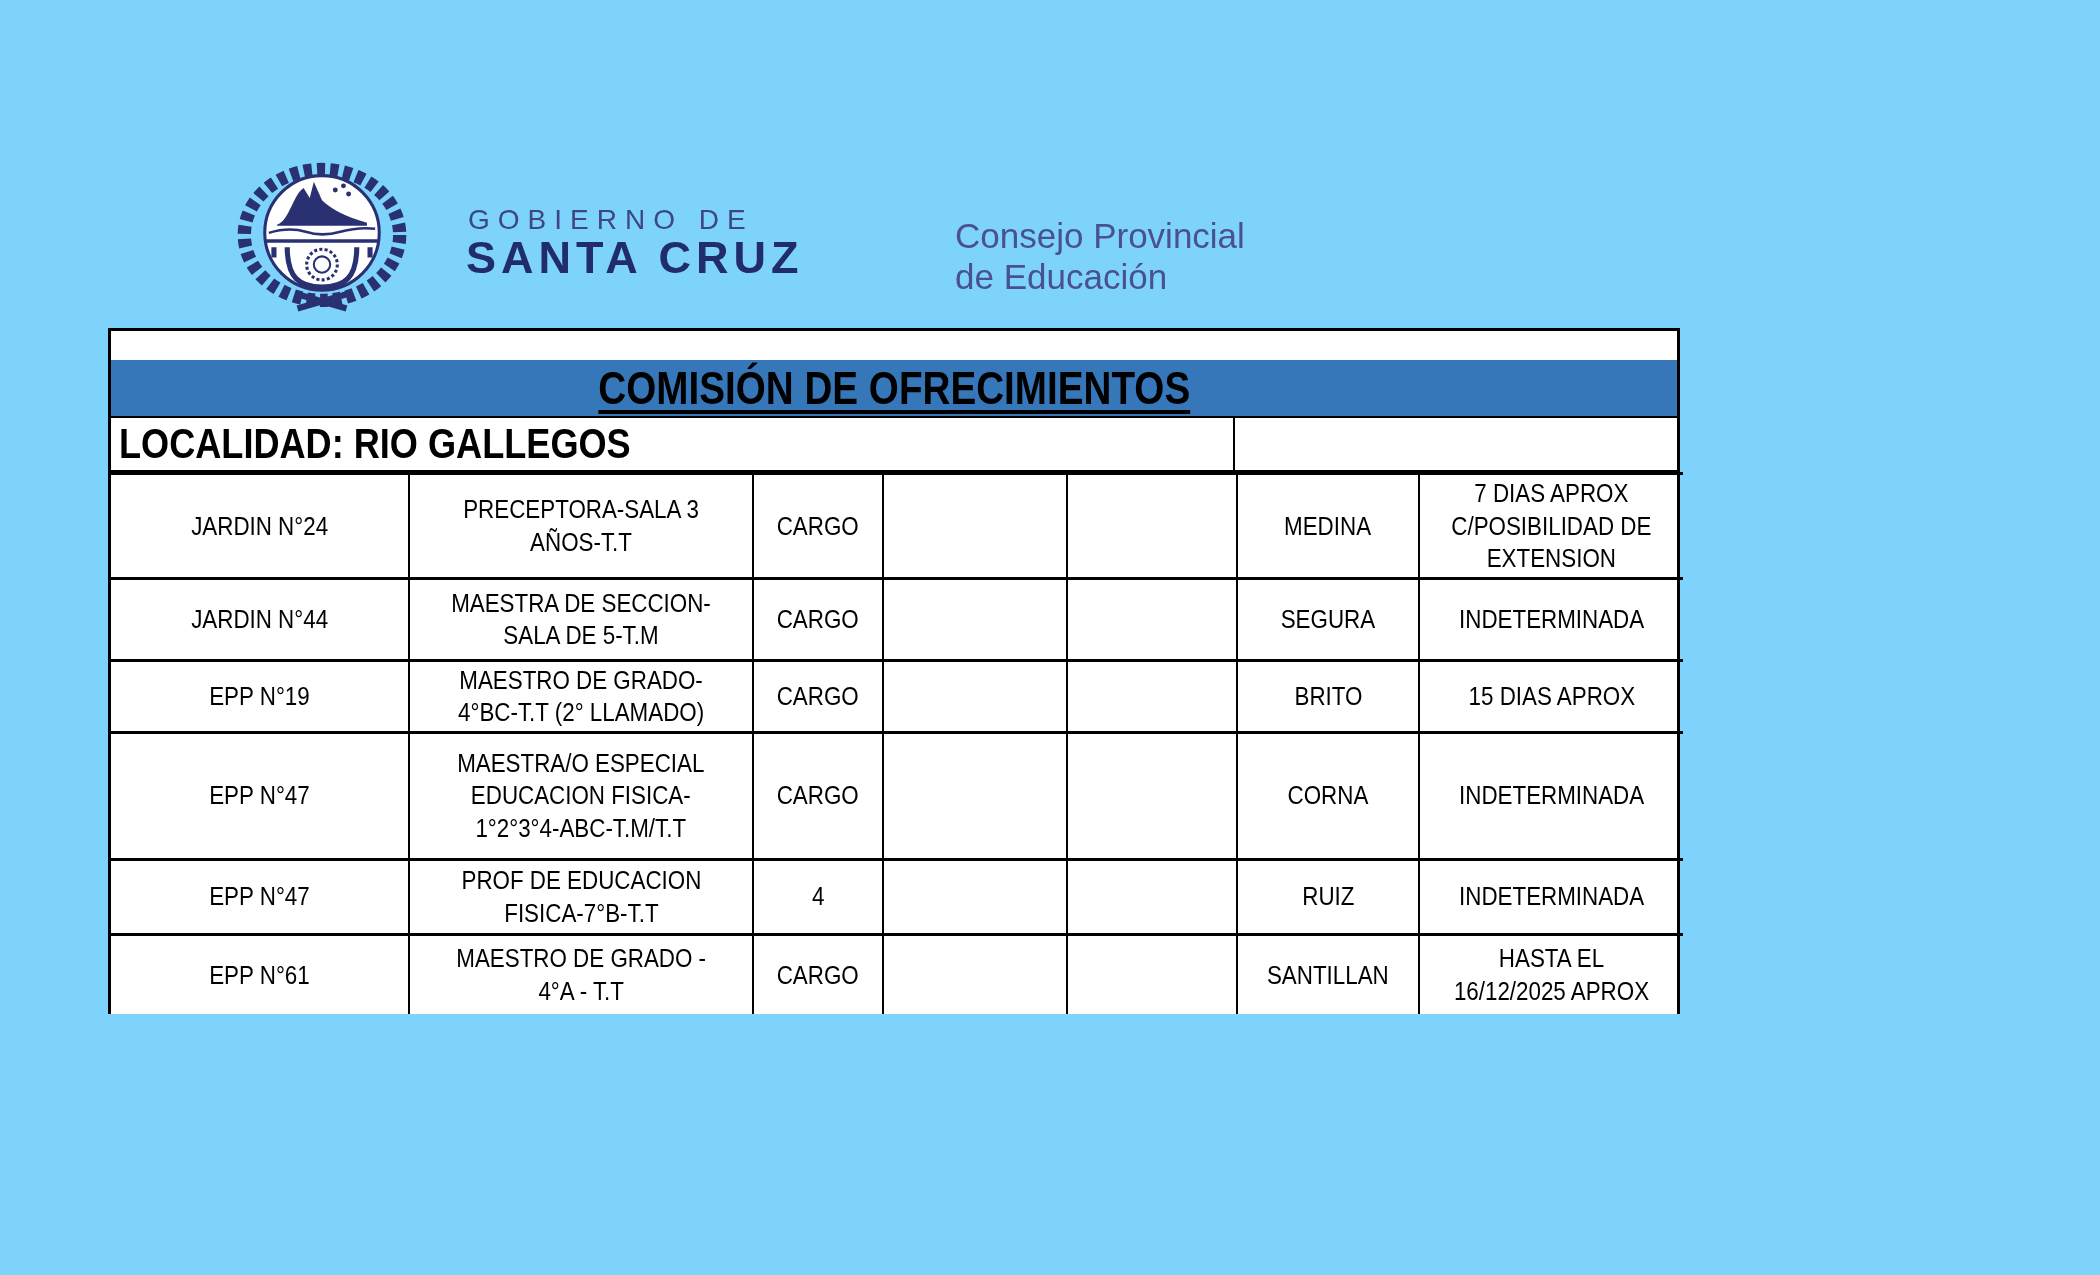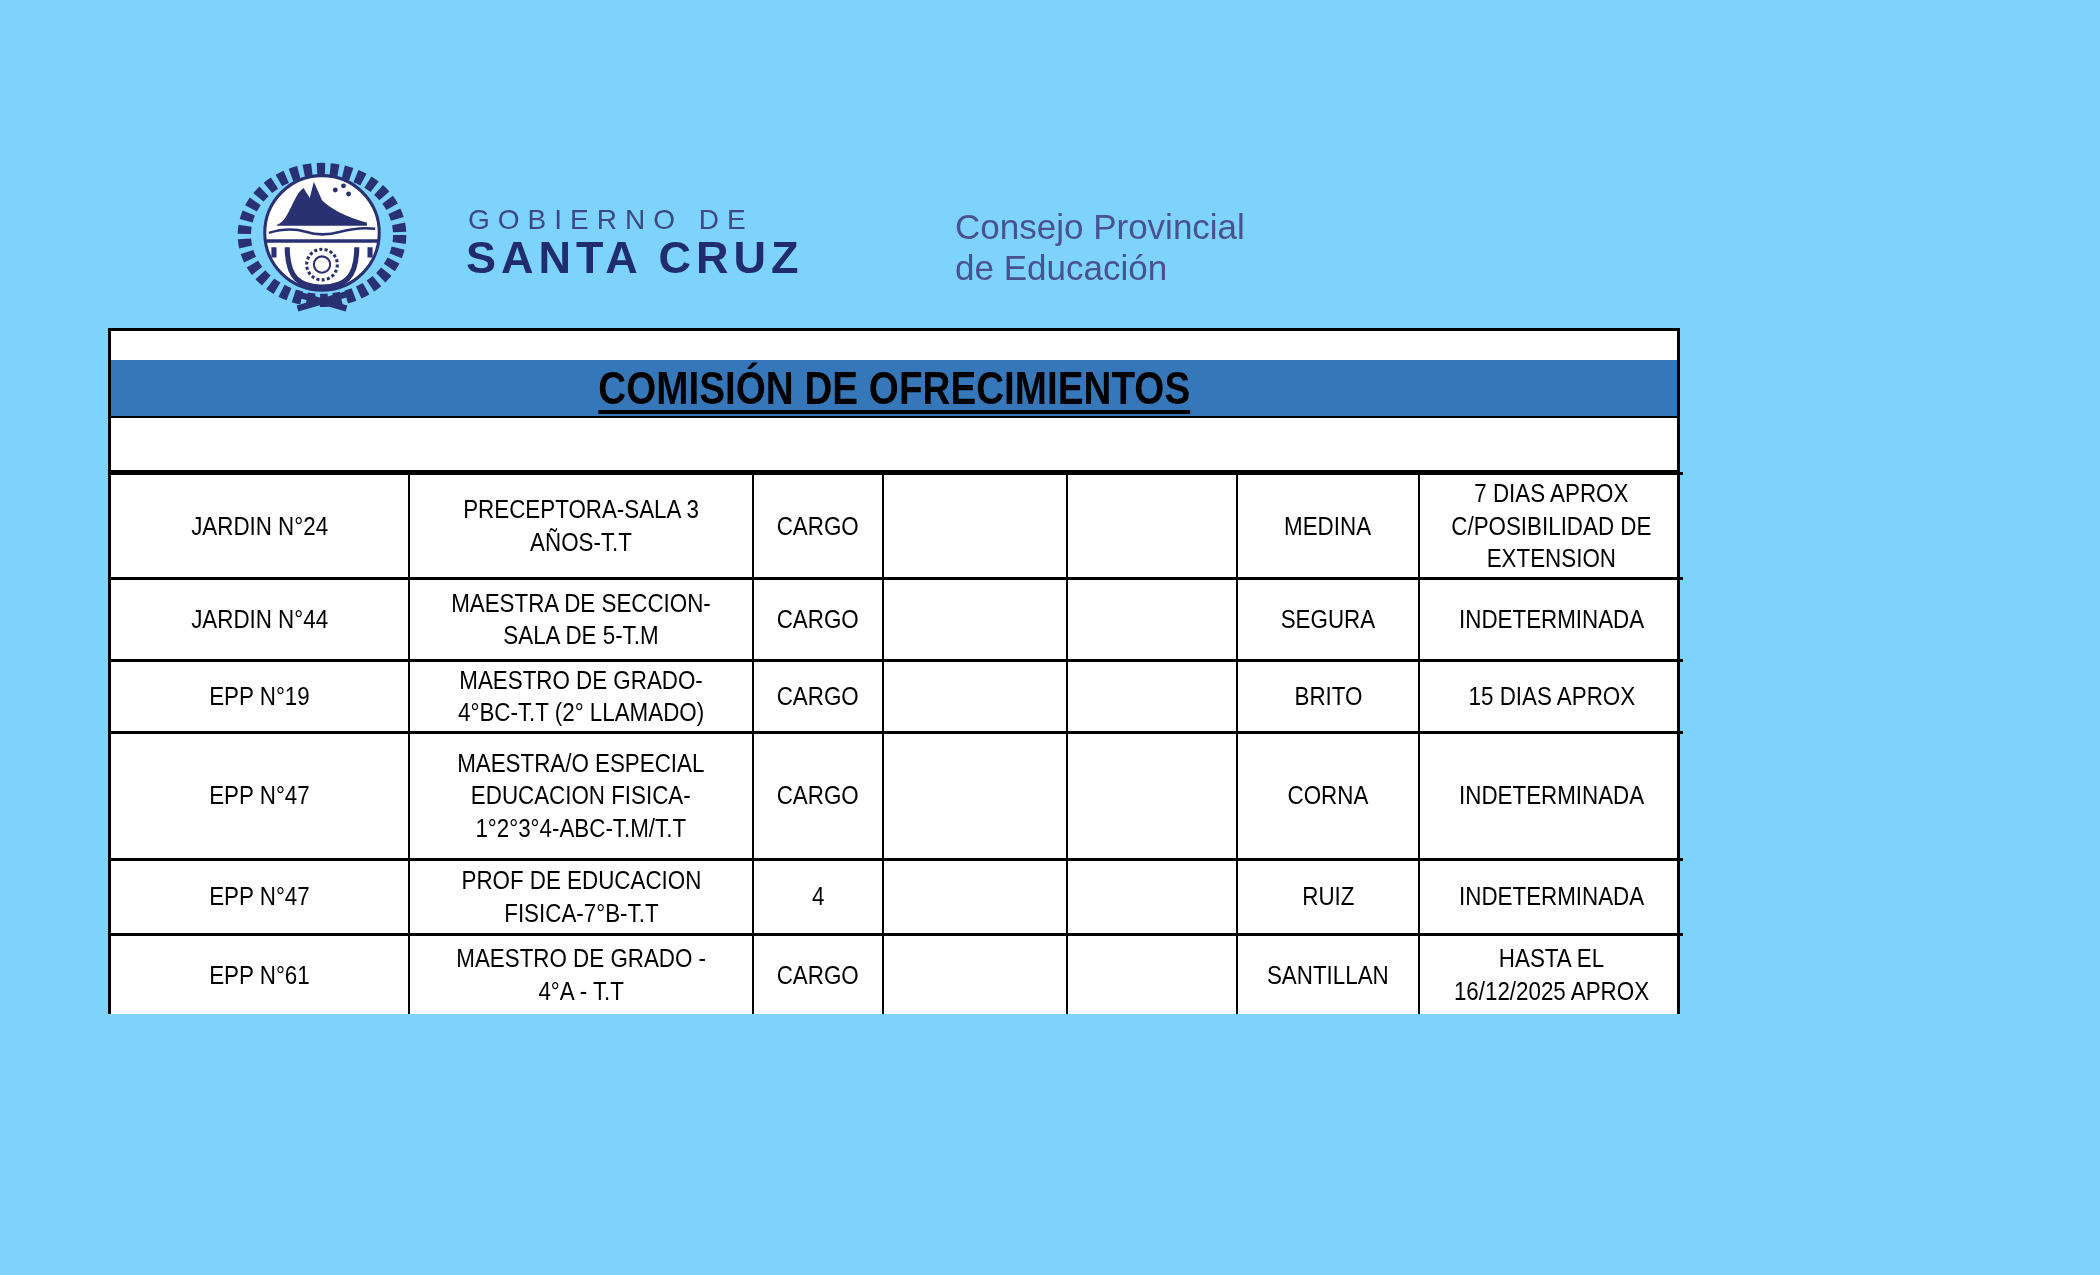--- a/index.html
+++ b/index.html
@@ -38,21 +38,21 @@
     top: 232px;
     font-size: 45px;
     font-weight: 800;
     letter-spacing: 5px;
     color: #202c6d;
     white-space: nowrap;
   }
   .consejo {
     position: absolute;
     left: 955px;
-    top: 207px;
+    top: 216px;
     font-size: 35px;
     font-weight: 500;
     color: #4a5190;
     line-height: 1.16;
     white-space: pre-line;
   }
 
   
   .doc {
     position: absolute;
@@ -197,20 +197,23 @@
 de Educación</div>
   </div>
 
   <div class="doc">
 
     <div class="banner">
       <span class="title">COMISIÓN DE OFRECIMIENTOS</span>
     </div>
 
     <div class="loc-row">
+      <div class="loc-cell">
+        <span class="loc-text">LOCALIDAD: RIO GALLEGOS</span>
+      </div>
     </div>
 
     <table class="offers">
       <colgroup>
         <col style="width:298px">
           <col style="width:344px">
           <col style="width:130px">
         <col style="width:184px">
           <col style="width:170px">
           <col style="width:182px">

